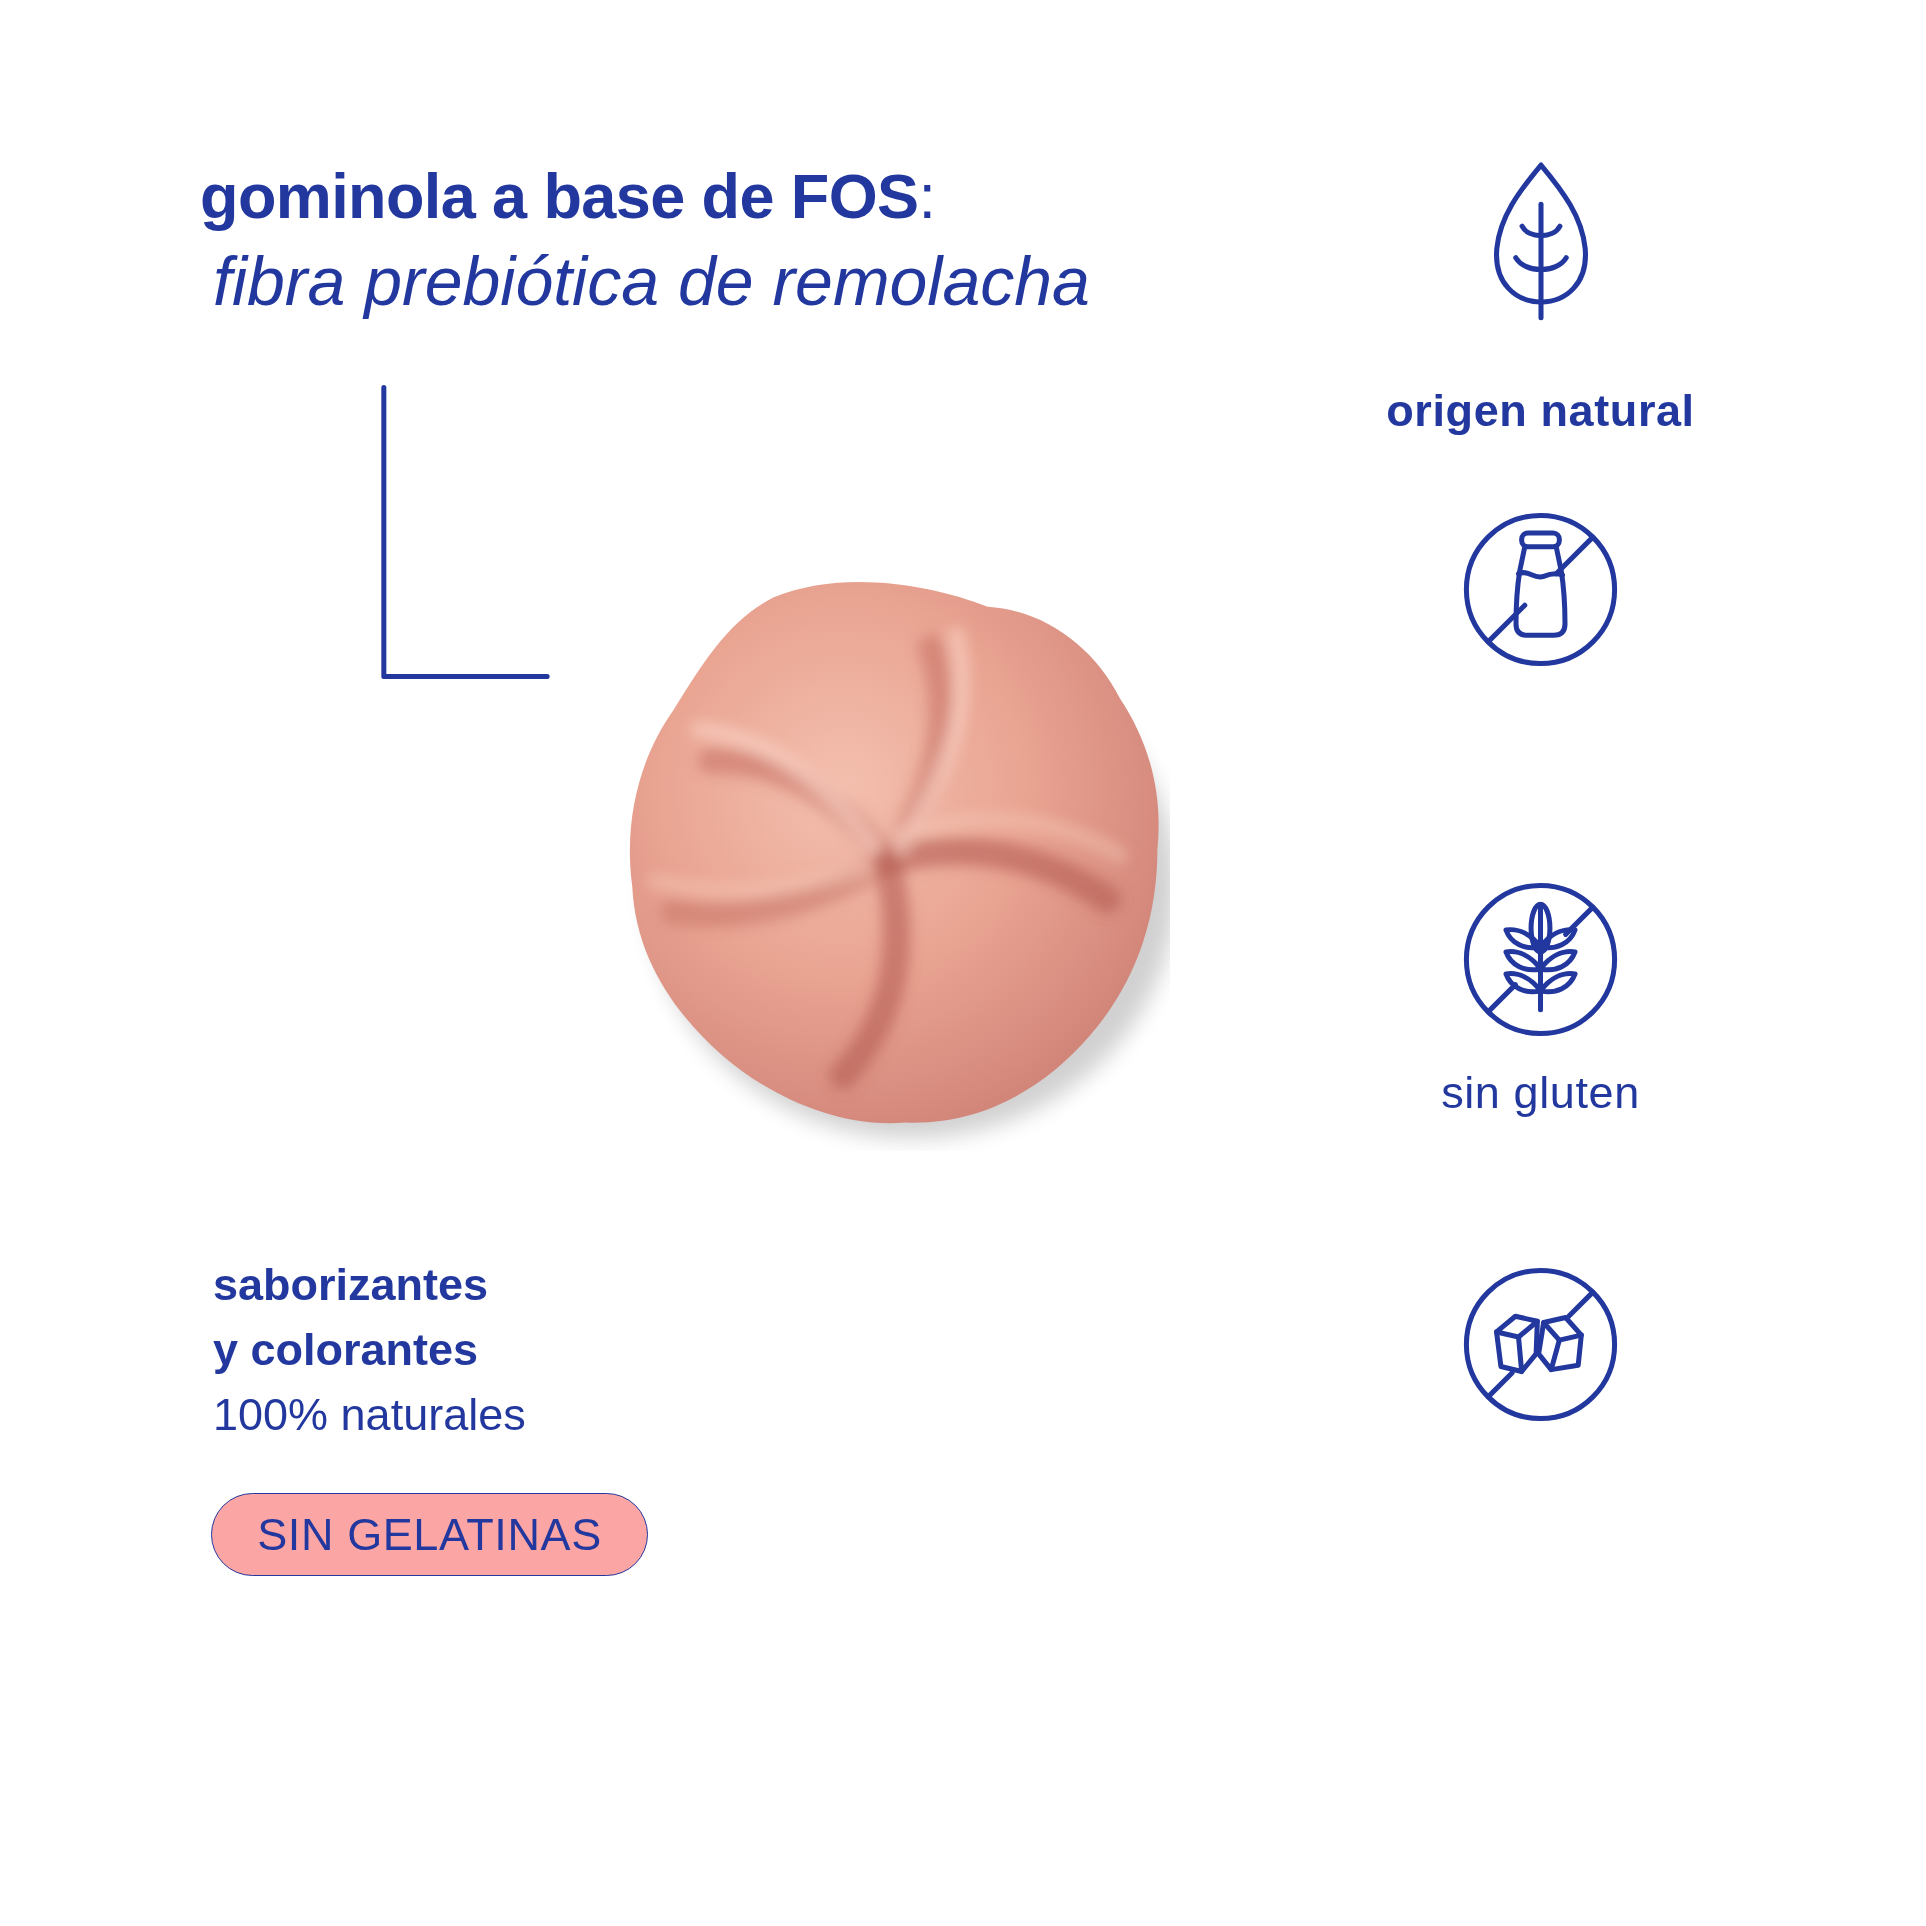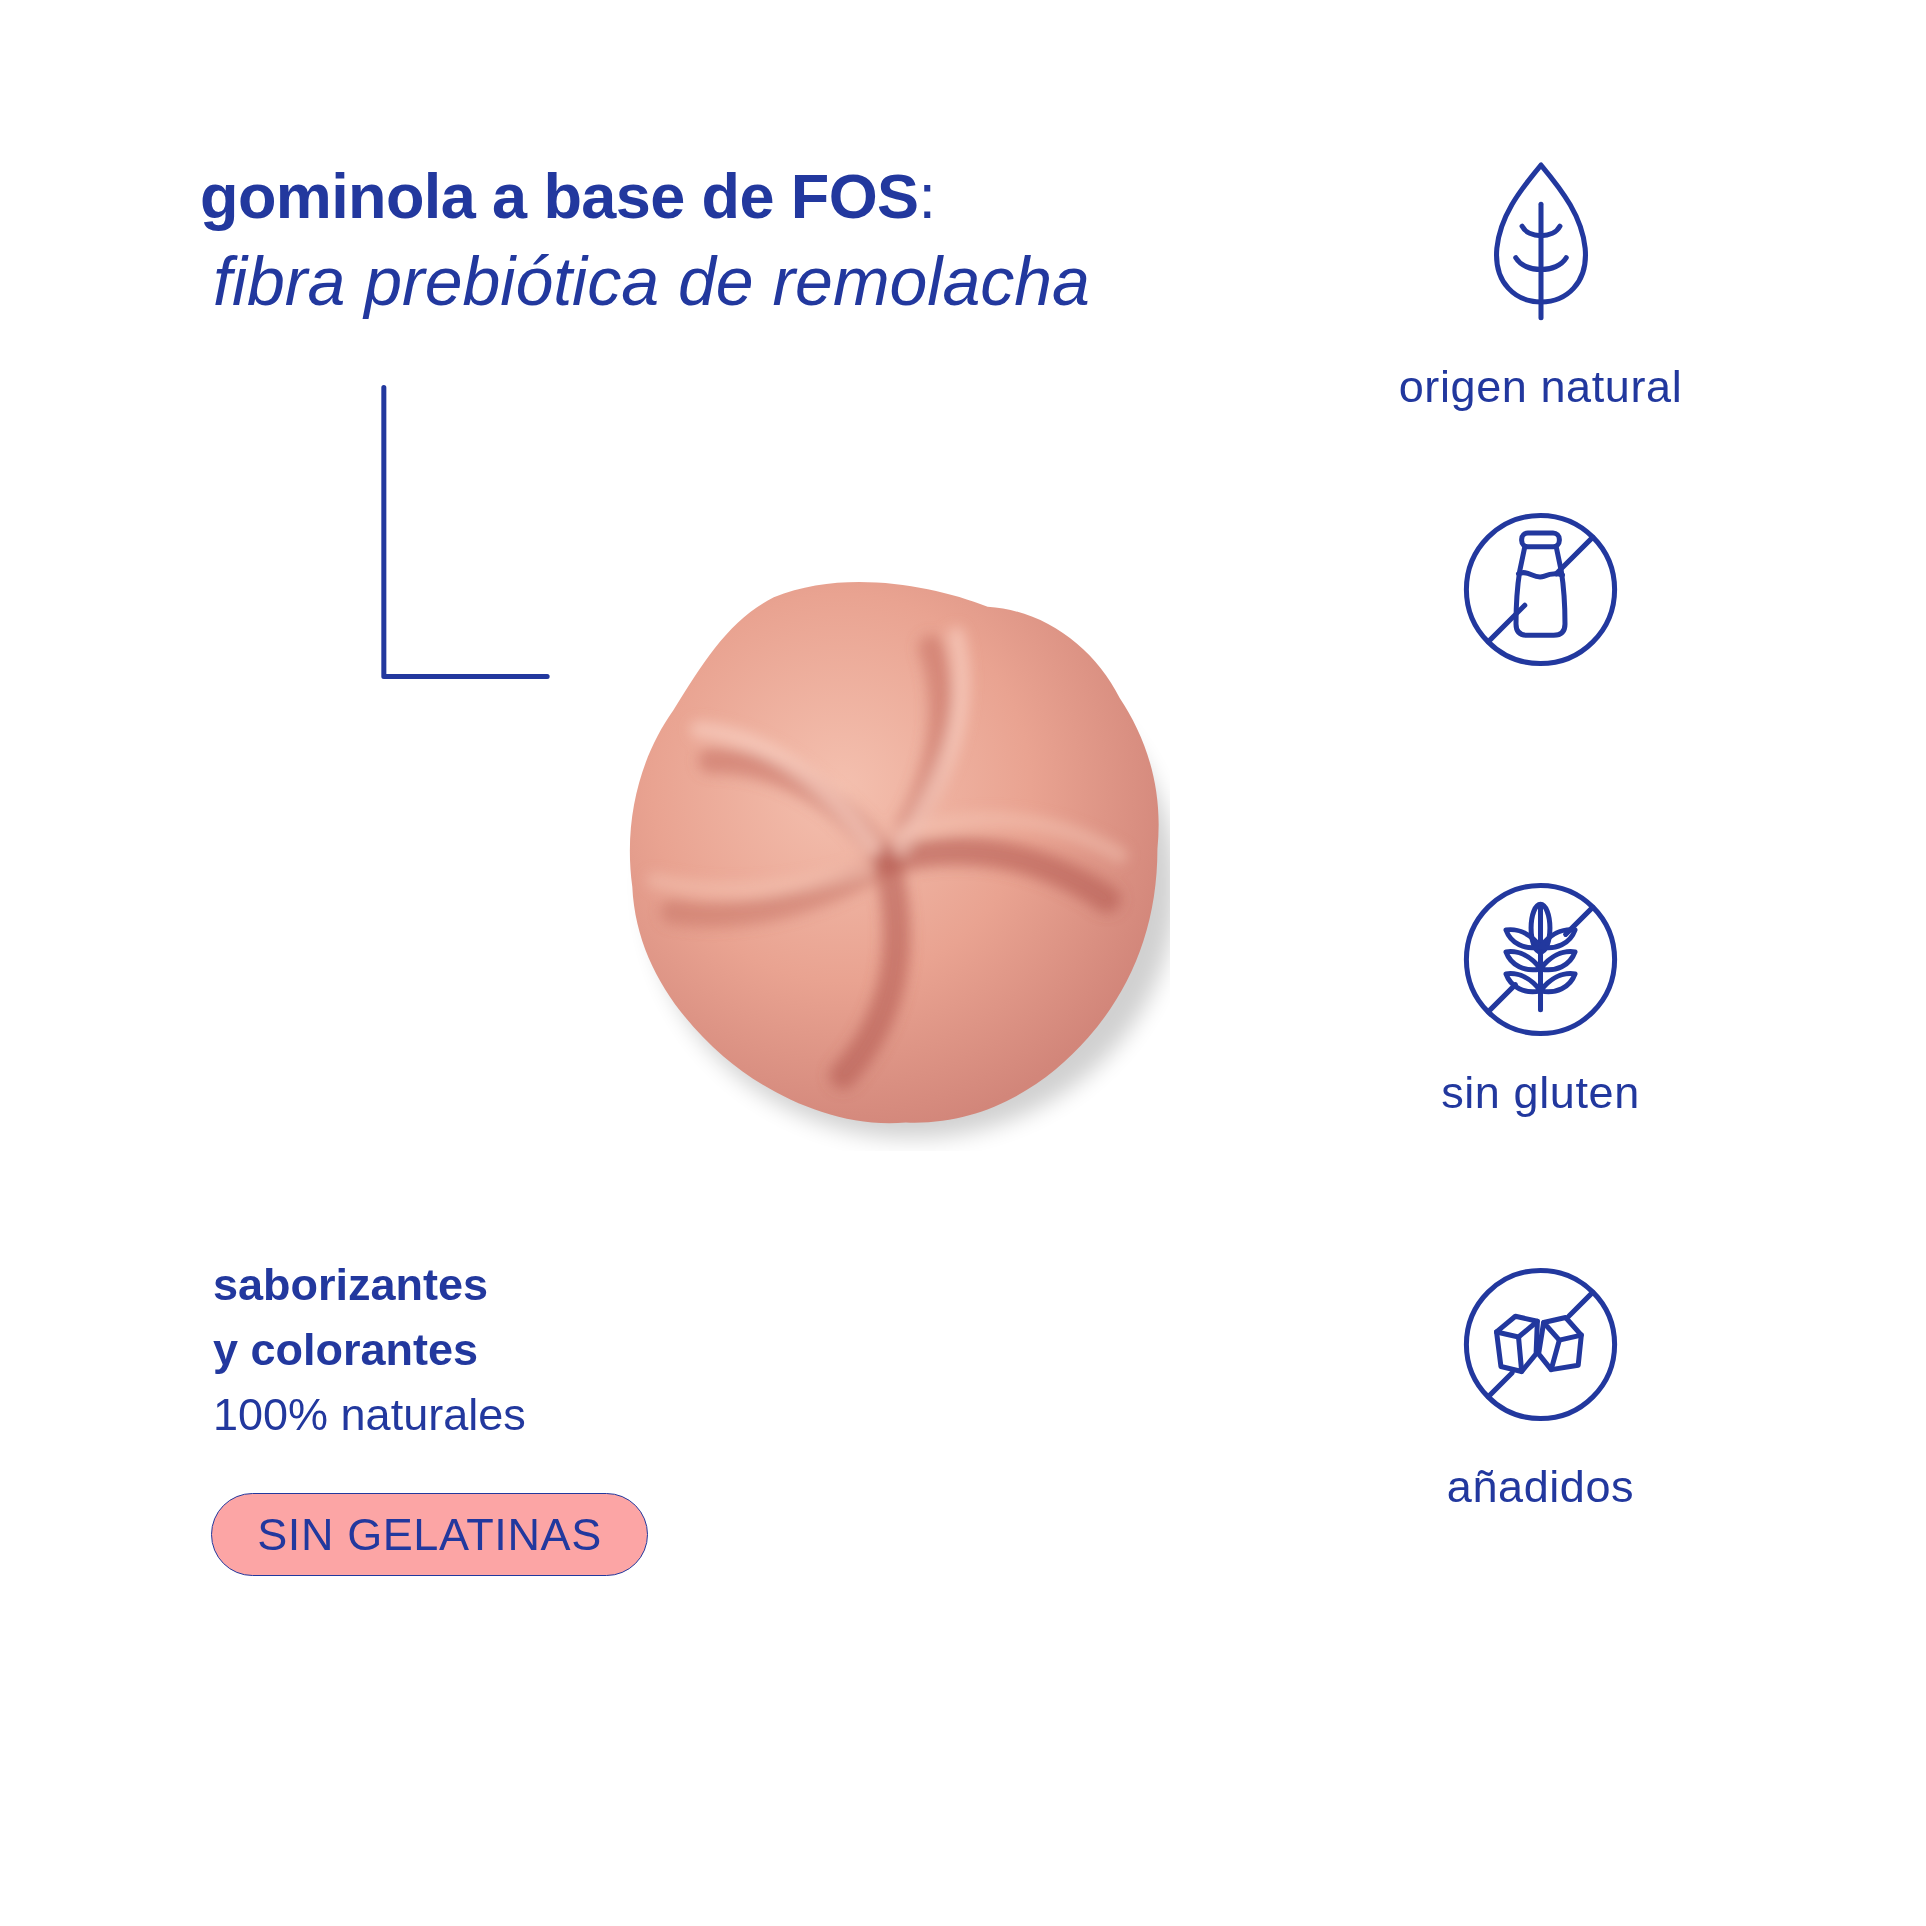--- a/index.html
+++ b/index.html
@@ -64,21 +64,21 @@
 
 <div class="benefit" style="top:160px;">
   <svg class="icon" width="120" height="164" viewBox="0 0 190 260">
     <g fill="none" stroke="#22389E" stroke-width="8" stroke-linecap="round" stroke-linejoin="round">
       <path d="M95 8 C60 50 30 90 25 140 C20 195 55 225 95 225 C135 225 170 195 165 140 C160 90 130 50 95 8 Z"></path>
       <path d="M95 70 V250"></path>
       <path d="M65 105 C75 125 115 125 125 105"></path>
       <path d="M55 155 C70 180 120 180 135 155"></path>
     </g>
   </svg>
-  <div class="label" style="margin-top:34px;">origen natural</div>
+  <div class="label" style="margin-top:58px;font-weight:bold;">origen natural</div>
 </div>
 
 <div class="benefit" style="top:511px;">
   <svg class="icon" width="157" height="157" viewBox="0 0 250 250">
     <g fill="none" stroke="#22389E" stroke-width="8" stroke-linecap="round" stroke-linejoin="round">
       <circle cx="125" cy="125" r="118"></circle>
       <path d="M208 42 L150 100"></path>
       <path d="M100 150 L42 208"></path>
       <rect x="95" y="35" width="60" height="22" rx="10"></rect>
       <path d="M100 57 L92 95 C88 120 86 140 86 180 C86 192 92 198 104 198 H146 C158 198 164 192 164 180 C164 140 162 120 158 95 L150 57"></path>
@@ -114,21 +114,20 @@
       <path d="M80 170 L42 208"></path>
       <path d="M55 105 L85 80 L120 88 L90 113 Z"></path>
       <path d="M55 105 L62 160 L95 168 L90 113"></path>
       <path d="M120 88 L118 140 L95 168"></path>
       <path d="M130 90 L165 82 L190 110 L155 118 Z"></path>
       <path d="M130 90 L122 140 L142 165 L155 118"></path>
       <path d="M190 110 L185 158 L142 165"></path>
     </g>
   </svg>
   <div style="margin-top:35px;">
-    <div class="label">añadidos</div>
   </div>
 </div>
 
 <div class="abs claims">
   <div class="line-bold">saborizantes</div>
   <div class="line-bold">y colorantes</div>
   <div class="line-reg">100% naturales</div>
 </div>
 
 <div class="abs pill">SIN GELATINAS</div>

